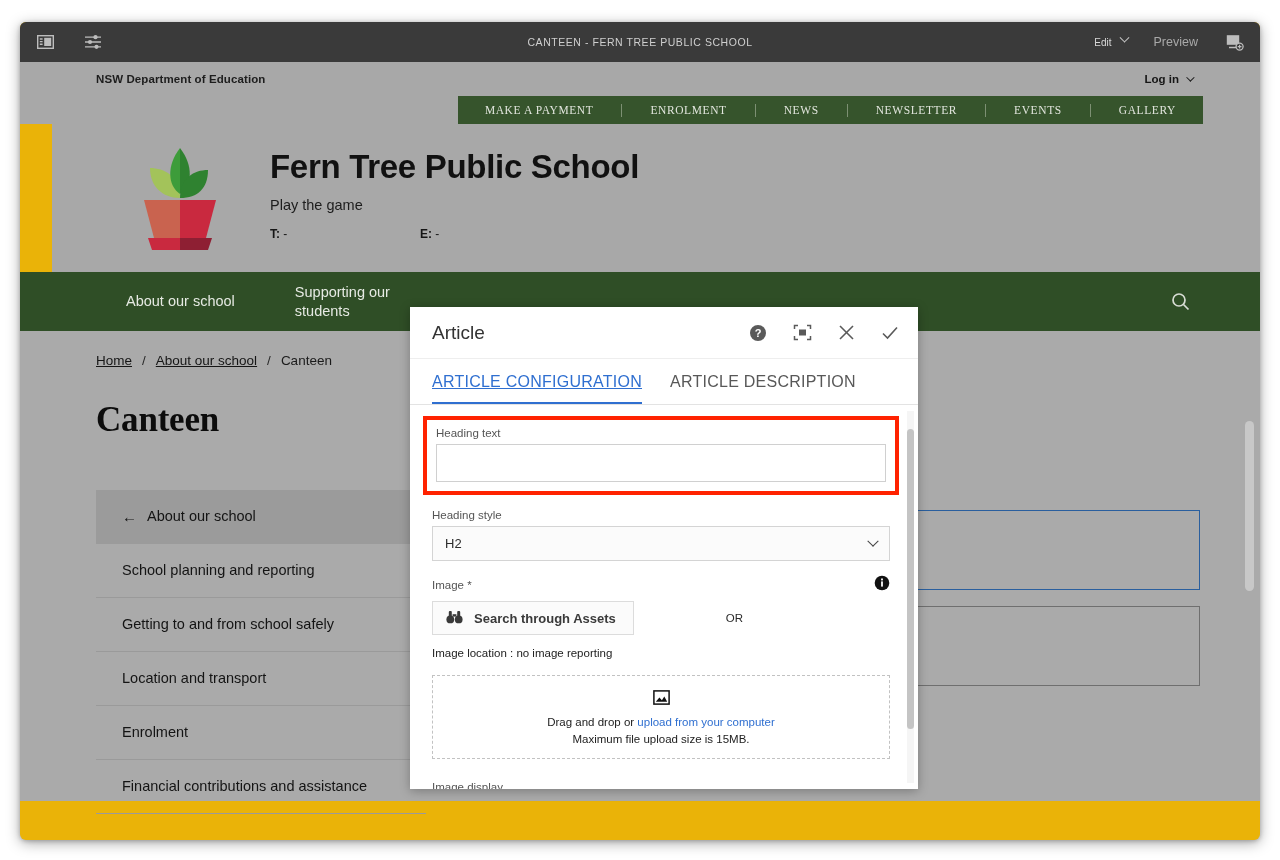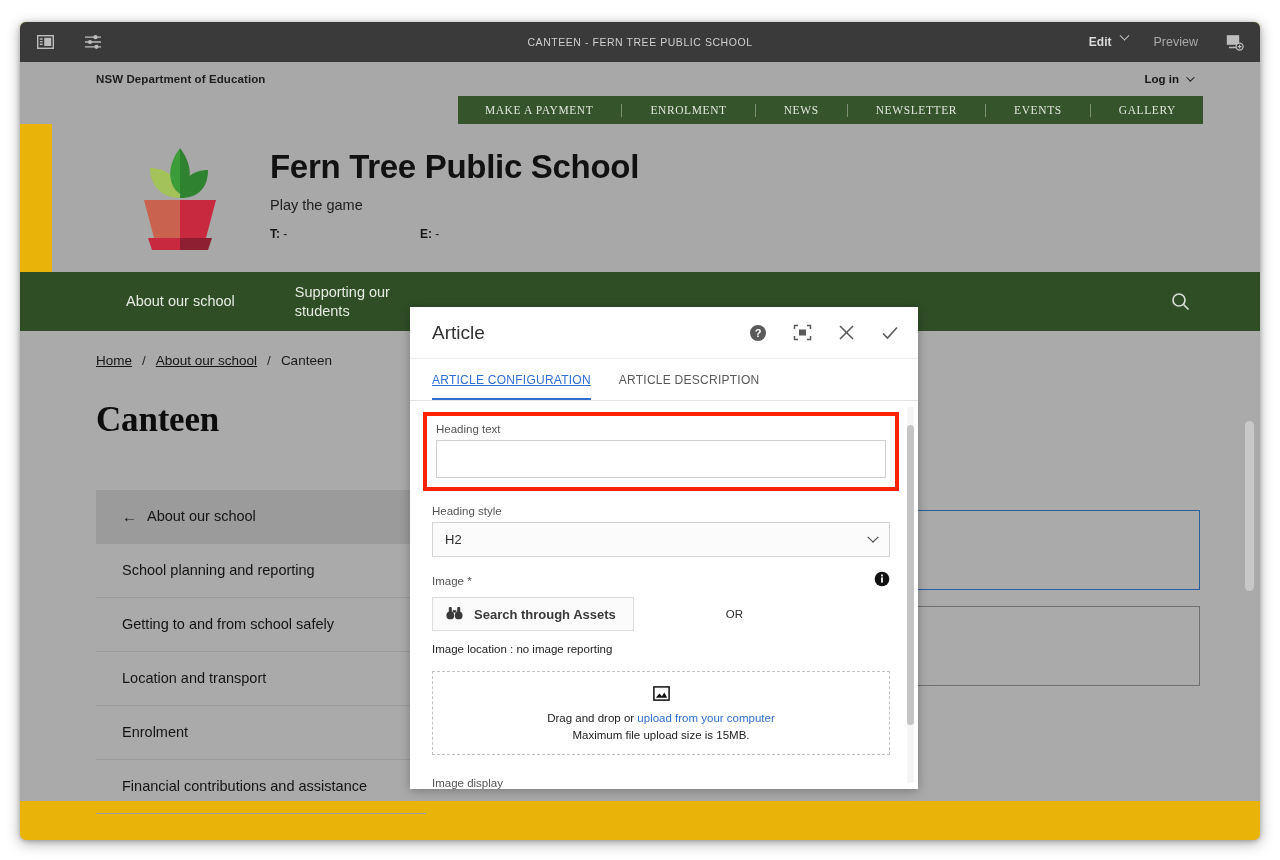--- a/index.html
+++ b/index.html
@@ -52,25 +52,24 @@
   }
   .cms-right {
     margin-left: auto;
     display: flex;
     align-items: center;
     gap: 26px;
     position: relative;
     z-index: 2;
   }
   .cms-menu {
-    font-size: 12px;
+    font-size: 10px;
     color: #d9d9d9;
     display: flex;
     gap: 9px;
-    font-weight: bold;
   }
   .cms-caret {
     display: inline-block;
     width: 7px; height: 7px;
     border-right: 1.4px solid #c9c9c9;
     border-bottom: 1.4px solid #c9c9c9;
     transform: rotate(45deg) translate(-2px,-2px);
   }
   .cms-preview { font-size: 12.5px; color: #a9a9a9; }
 
@@ -320,21 +319,21 @@
   .mact { width: 20px; height: 20px; display: flex; align-items: center; justify-content: center; }
 
   .modal-tabs {
     display: flex;
     gap: 28px;
     padding: 14px 22px 0 22px;
     border-bottom: 1px solid #e3e3e3;
     flex: 0 0 auto;
   }
   .mtab {
-    font-size: 12px;
+    font-size: 16px;
     letter-spacing: 0.25px;
     color: #585858;
     padding-bottom: 11px;
   }
   .mtab.active {
     color: #2f6fd0;
     text-decoration: underline;
     border-bottom: 2.5px solid #2f6fd0;
   }
 

